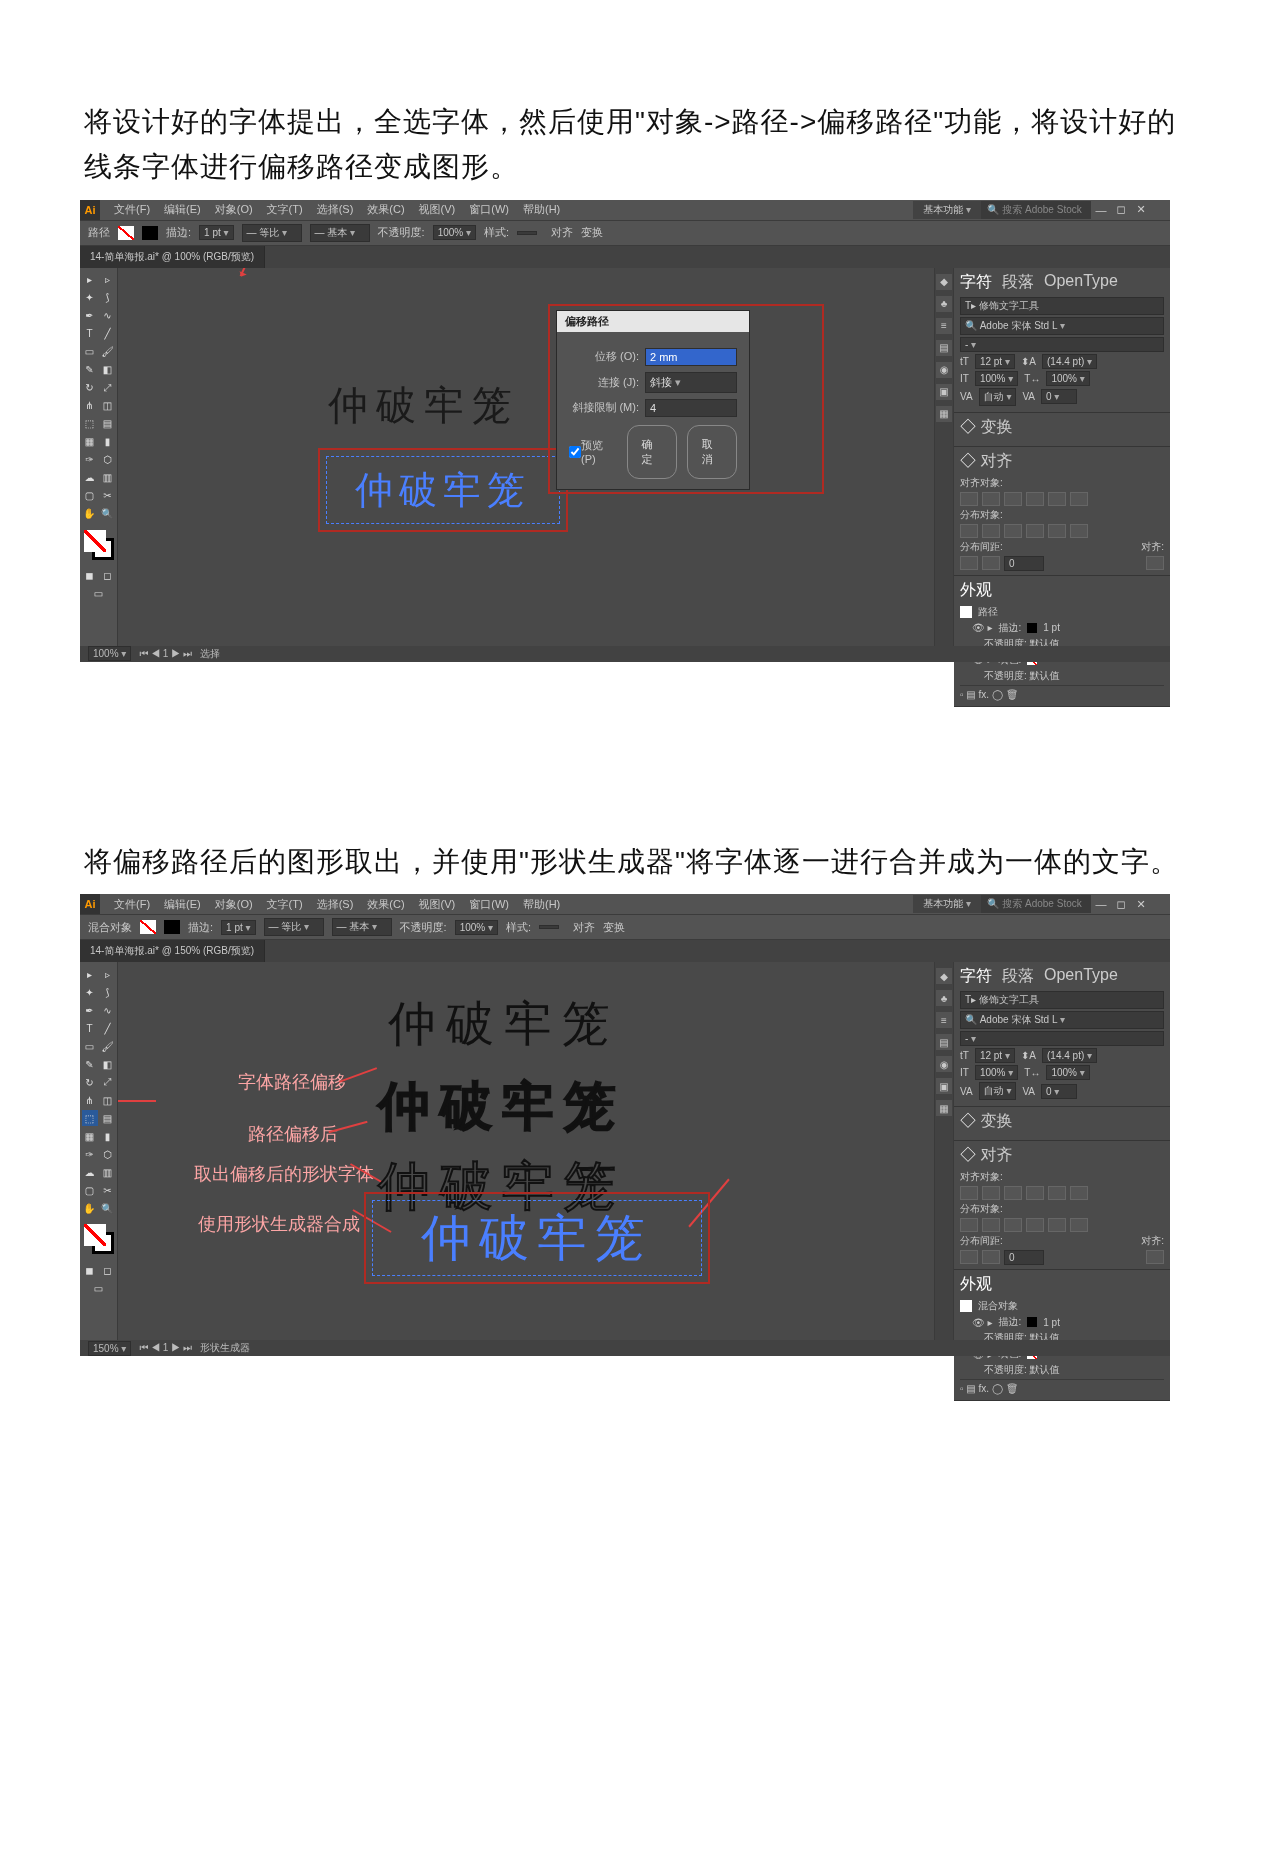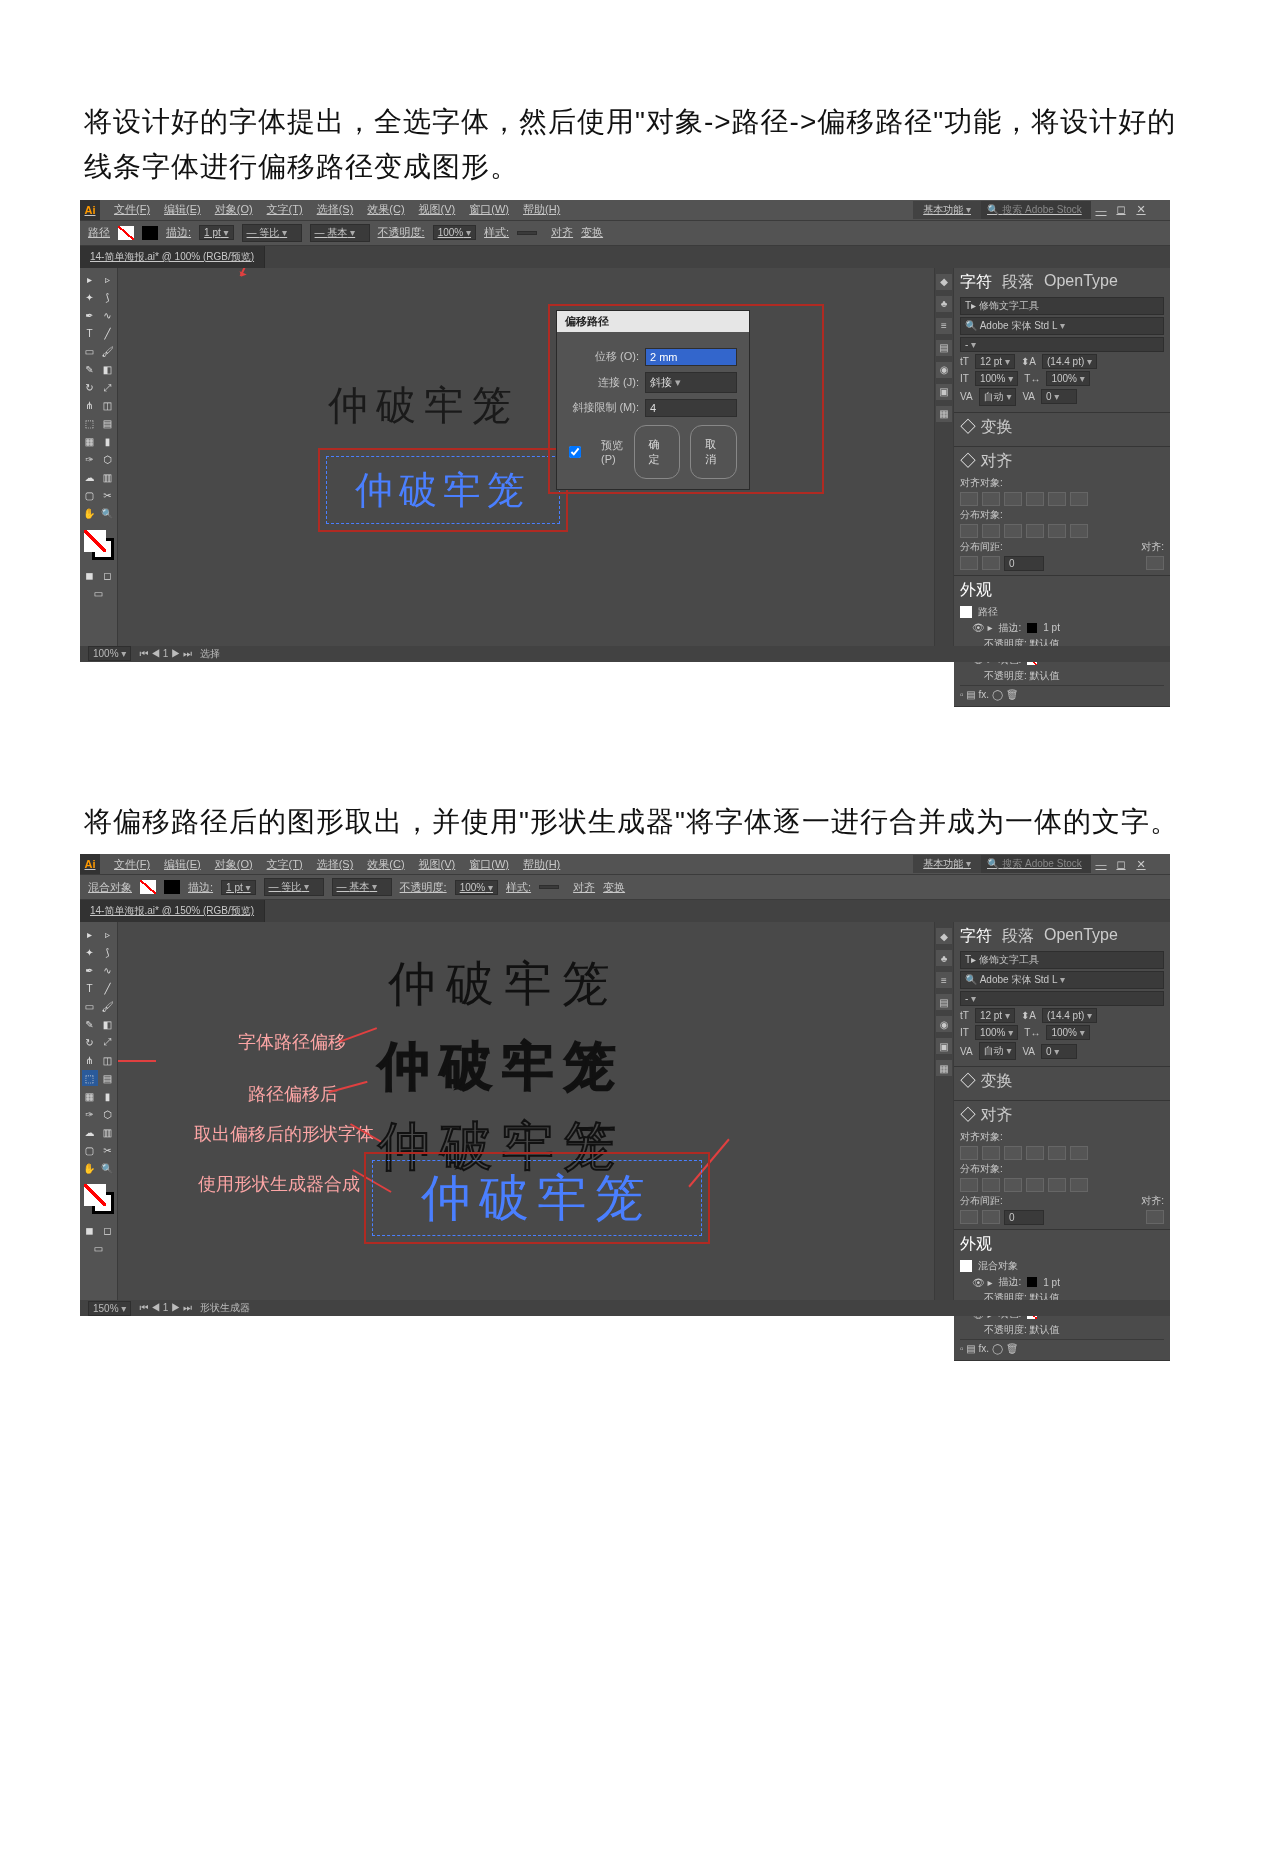--- a/index.html
+++ b/index.html
@@ -16,24 +16,23 @@
     margin: 30px 0 10px 0;
     padding: 0 4px;
     color: #111;
     letter-spacing: 1px;
   }
   .ai-window {
     width: 1090px;
     height: 462px;
     background: #494949;
     position: relative;
-    margin: 4px 0 48px 0;
+    margin: 4px 0 88px 0;
     font-size: 11px;
     color: #c8c8c8;
-    text-decoration: underline;
   }
   
   .title-bar {
     height: 20px;
     background: #535353;
     display: flex;
     align-items: center;
   }
   .ai-logo {
     width: 20px; height: 20px;
@@ -279,21 +278,21 @@
     align-items: center;
   }
   .dbtn {
     border: 1px solid #888;
     padding: 11px 14px;
     border-radius: 12px;
     font-size: 11px;
     color: #ddd;
     background: transparent;
   }
-  .chk { display: flex; align-items: center; gap: 20px; font-size: 11px; }
+  .chk { display: flex; align-items: center; gap: 0; font-size: 11px; }
   .chk input { width: 12px; height: 12px; }
 
   .red-box {
     position: absolute;
     border: 2px solid #b02a22;
   }
   .annotation-arrow {
     position: absolute;
     width: 1px;
     height: 40px;

